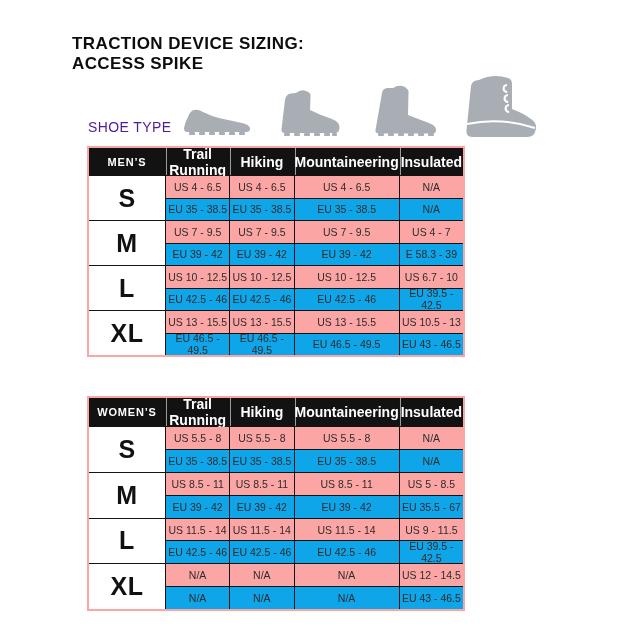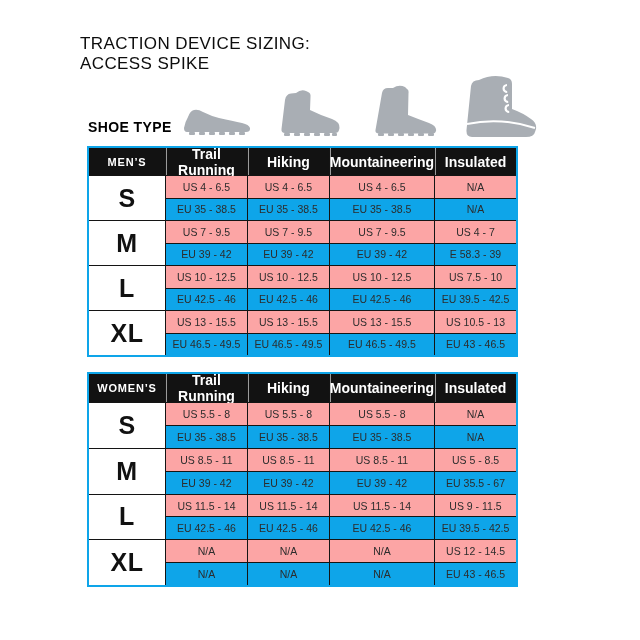--- a/index.html
+++ b/index.html
@@ -1,27 +1,27 @@
 <!DOCTYPE html>
 <html><head>
 <meta charset="utf-8">
 <style>
   html,body{margin:0;padding:0;background:#fff;}
   #stage{position:relative;width:640px;height:640px;background:#ffffff;overflow:hidden;
          font-family:"Liberation Sans", sans-serif;}
-  .page-title{position:absolute;left:80px;top:34px;font-size:17px;line-height:20px;
-              font-weight:400;color:#0d0d0d;letter-spacing:.4px;}
-  .shoe-type-label{position:absolute;left:88px;top:119px;font-size:14px;font-weight:700;
-                   color:#000000;letter-spacing:.4px;}
+  .page-title{position:absolute;left:72px;top:34px;font-size:17px;line-height:20px;
+              font-weight:700;color:#0d0d0d;letter-spacing:.4px;}
+  .shoe-type-label{position:absolute;left:88px;top:119px;font-size:14px;font-weight:400;
+                   color:#4c1d95;letter-spacing:.4px;}
   .shoe-icon{position:absolute;}
-  .sizing-table{position:absolute;left:87px;width:431px;display:grid;
+  .sizing-table{position:absolute;left:87px;width:378px;display:grid;
                 grid-template-columns:76px 1fr 1fr 1fr 1fr;gap:1px;background:#141414;
-                border:2px solid #0ea5e9;box-sizing:border-box;}
+                border:2px solid #fca5a5;box-sizing:border-box;}
   .table-mens{top:146px;grid-template-rows:27px repeat(8,21.5px);}
-  .table-womens{top:372px;grid-template-rows:28px repeat(8,21.9px);}
+  .table-womens{top:396px;grid-template-rows:28px repeat(8,21.9px);}
   .cell{display:flex;align-items:center;justify-content:center;background:#fff;
         font-size:10.5px;color:#2c2c2c;text-align:center;}
   .head{background:#121212;color:#ffffff;font-weight:700;font-size:14px;}
   .group-head{font-size:11px;font-weight:800;letter-spacing:.8px;}
   .col-head{box-shadow:inset 1px 0 0 #9b9b9b;}
   .size-label{font-size:25px;font-weight:900;color:#111;letter-spacing:.5px;}
   .us{background:#fca5a5;}
   .eu{background:#0ea5e9;}
 </style>
 </head>
@@ -101,21 +101,21 @@
       <div class="cell us">US 7 - 9.5</div>
       <div class="cell us">US 4 - 7</div>
       <div class="cell eu">EU 39 - 42</div>
       <div class="cell eu">EU 39 - 42</div>
       <div class="cell eu">EU 39 - 42</div>
       <div class="cell eu">E 58.3 - 39</div>
       <div class="cell size-label" style="grid-row: span 2;">L</div>
       <div class="cell us">US 10 - 12.5</div>
       <div class="cell us">US 10 - 12.5</div>
       <div class="cell us">US 10 - 12.5</div>
-      <div class="cell us">US 7.5 - 10</div>
+      <div class="cell us">US 6.7 - 10</div>
       <div class="cell eu">EU 42.5 - 46</div>
       <div class="cell eu">EU 42.5 - 46</div>
       <div class="cell eu">EU 42.5 - 46</div>
       <div class="cell eu">EU 39.5 - 42.5</div>
       <div class="cell size-label" style="grid-row: span 2;">XL</div>
       <div class="cell us">US 13 - 15.5</div>
       <div class="cell us">US 13 - 15.5</div>
       <div class="cell us">US 13 - 15.5</div>
       <div class="cell us">US 10.5 - 13</div>
       <div class="cell eu">EU 46.5 - 49.5</div>

